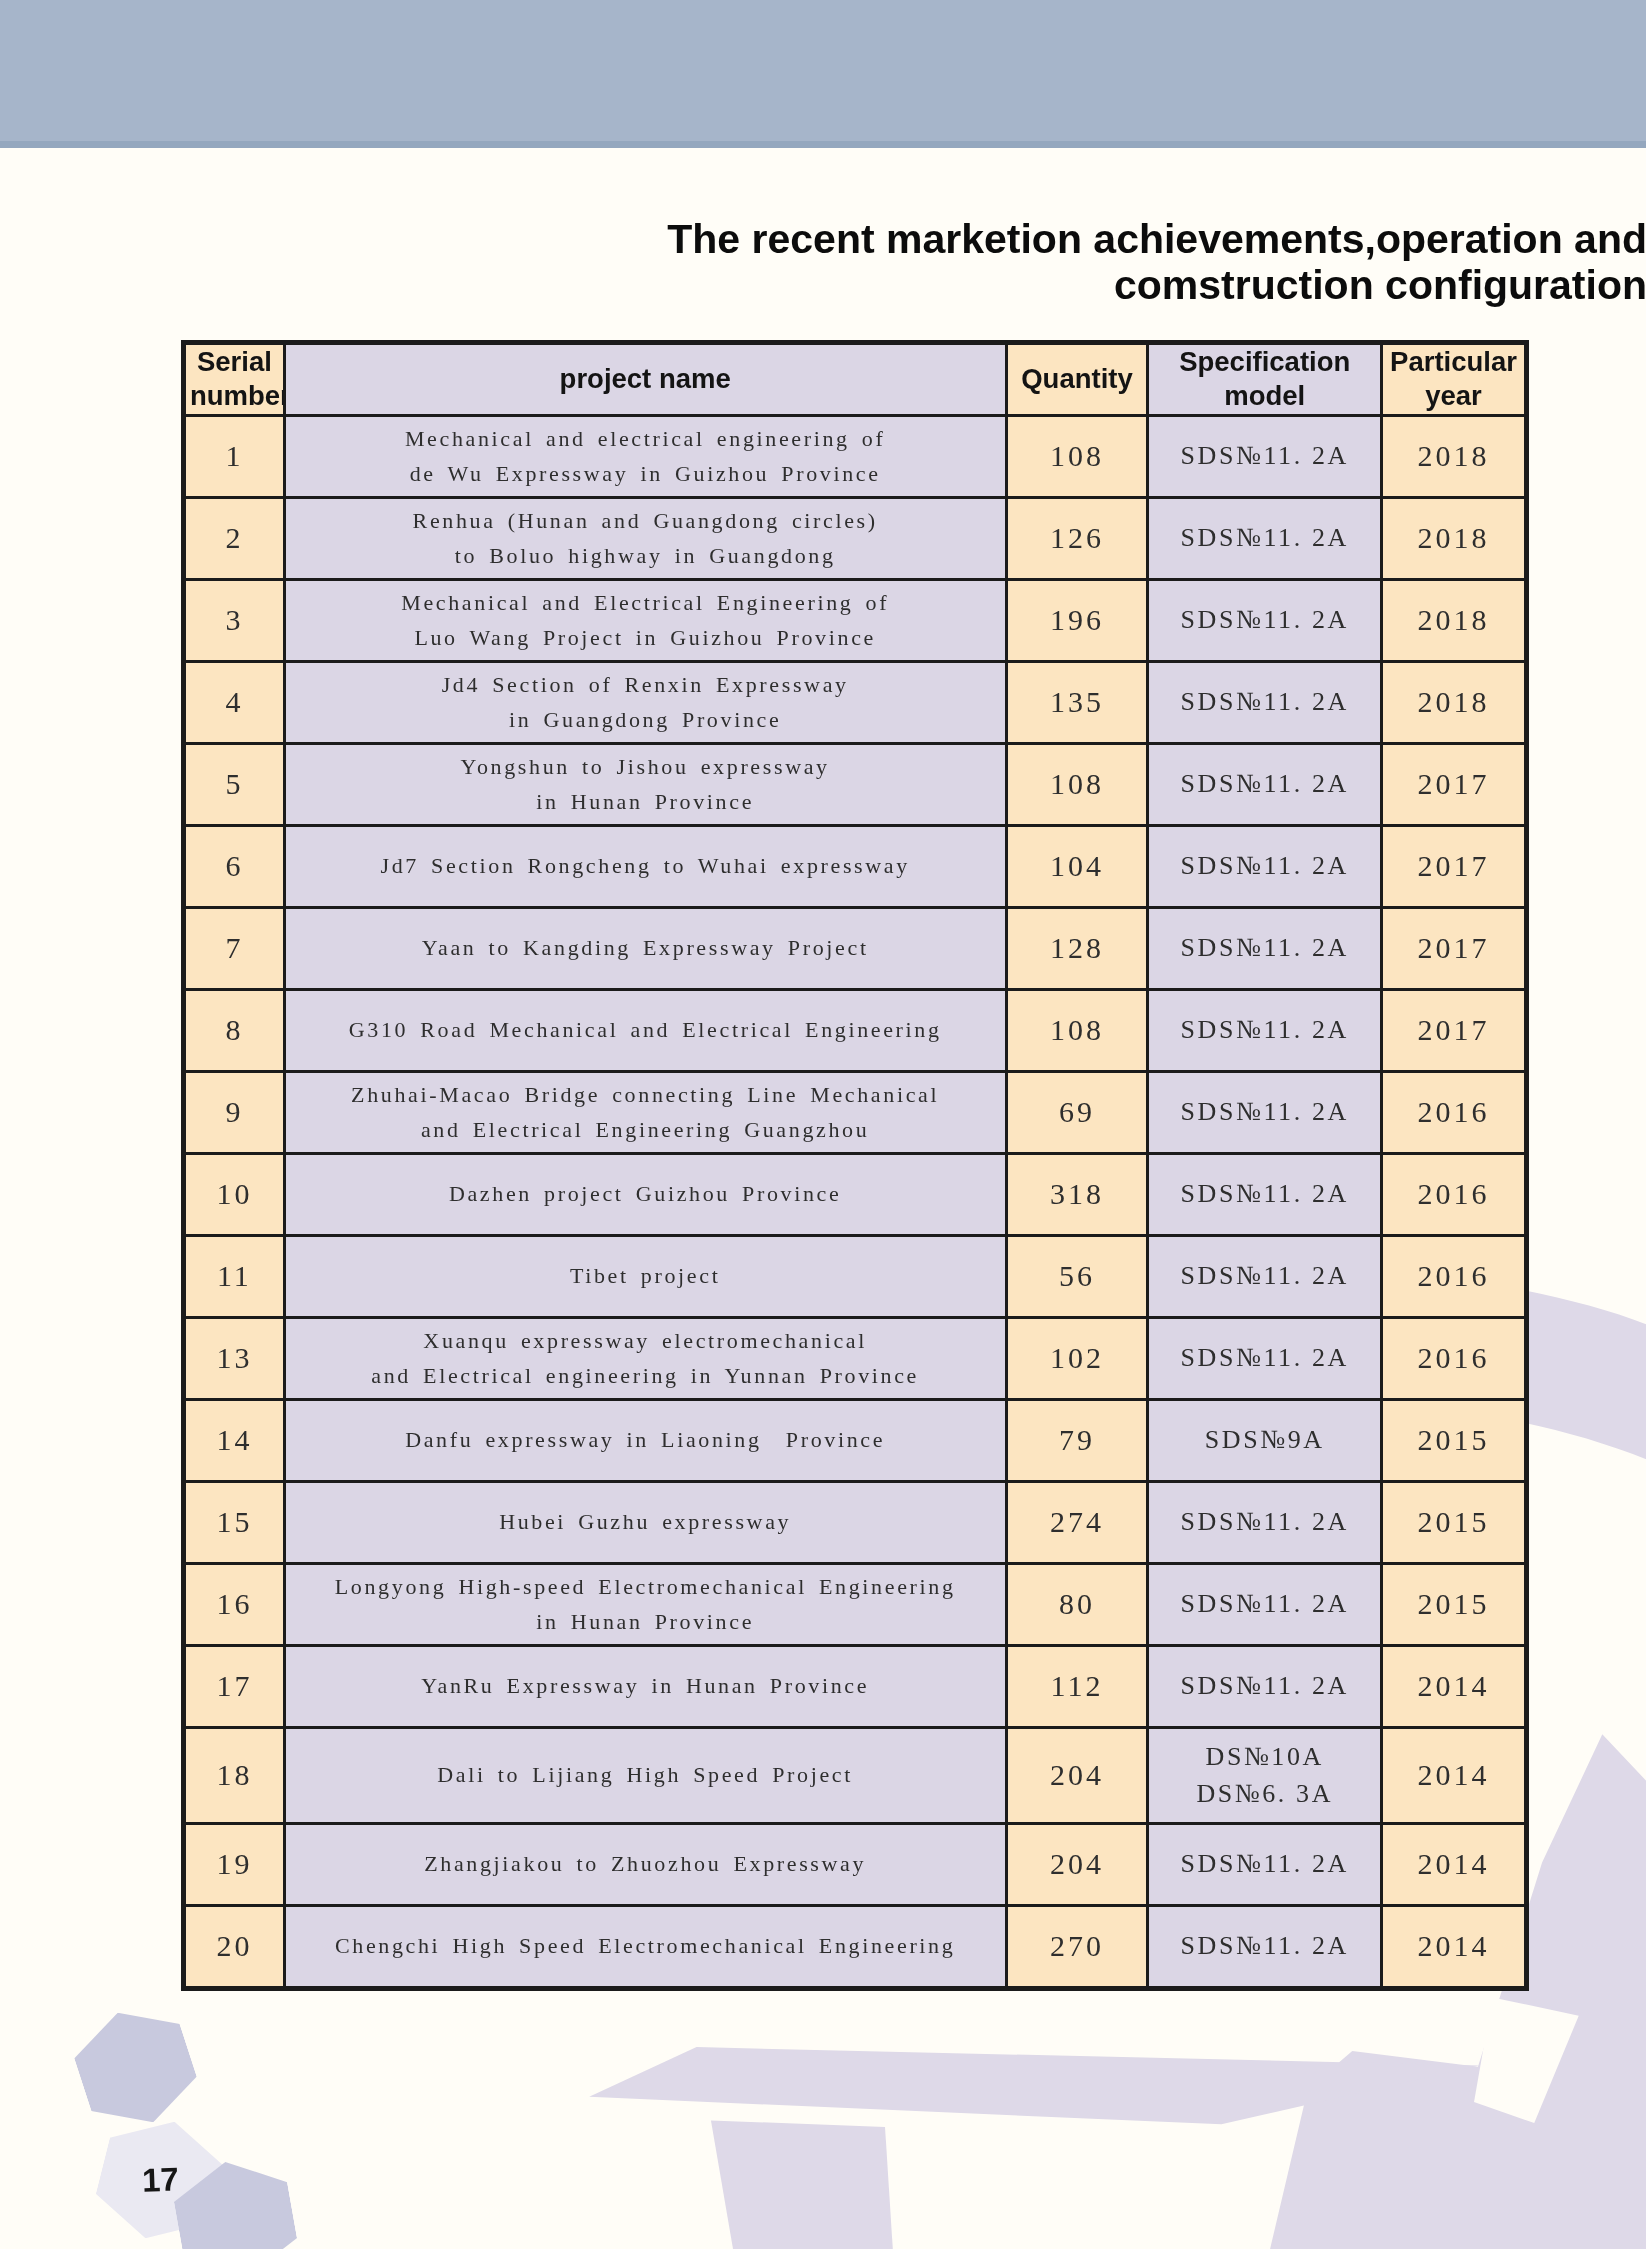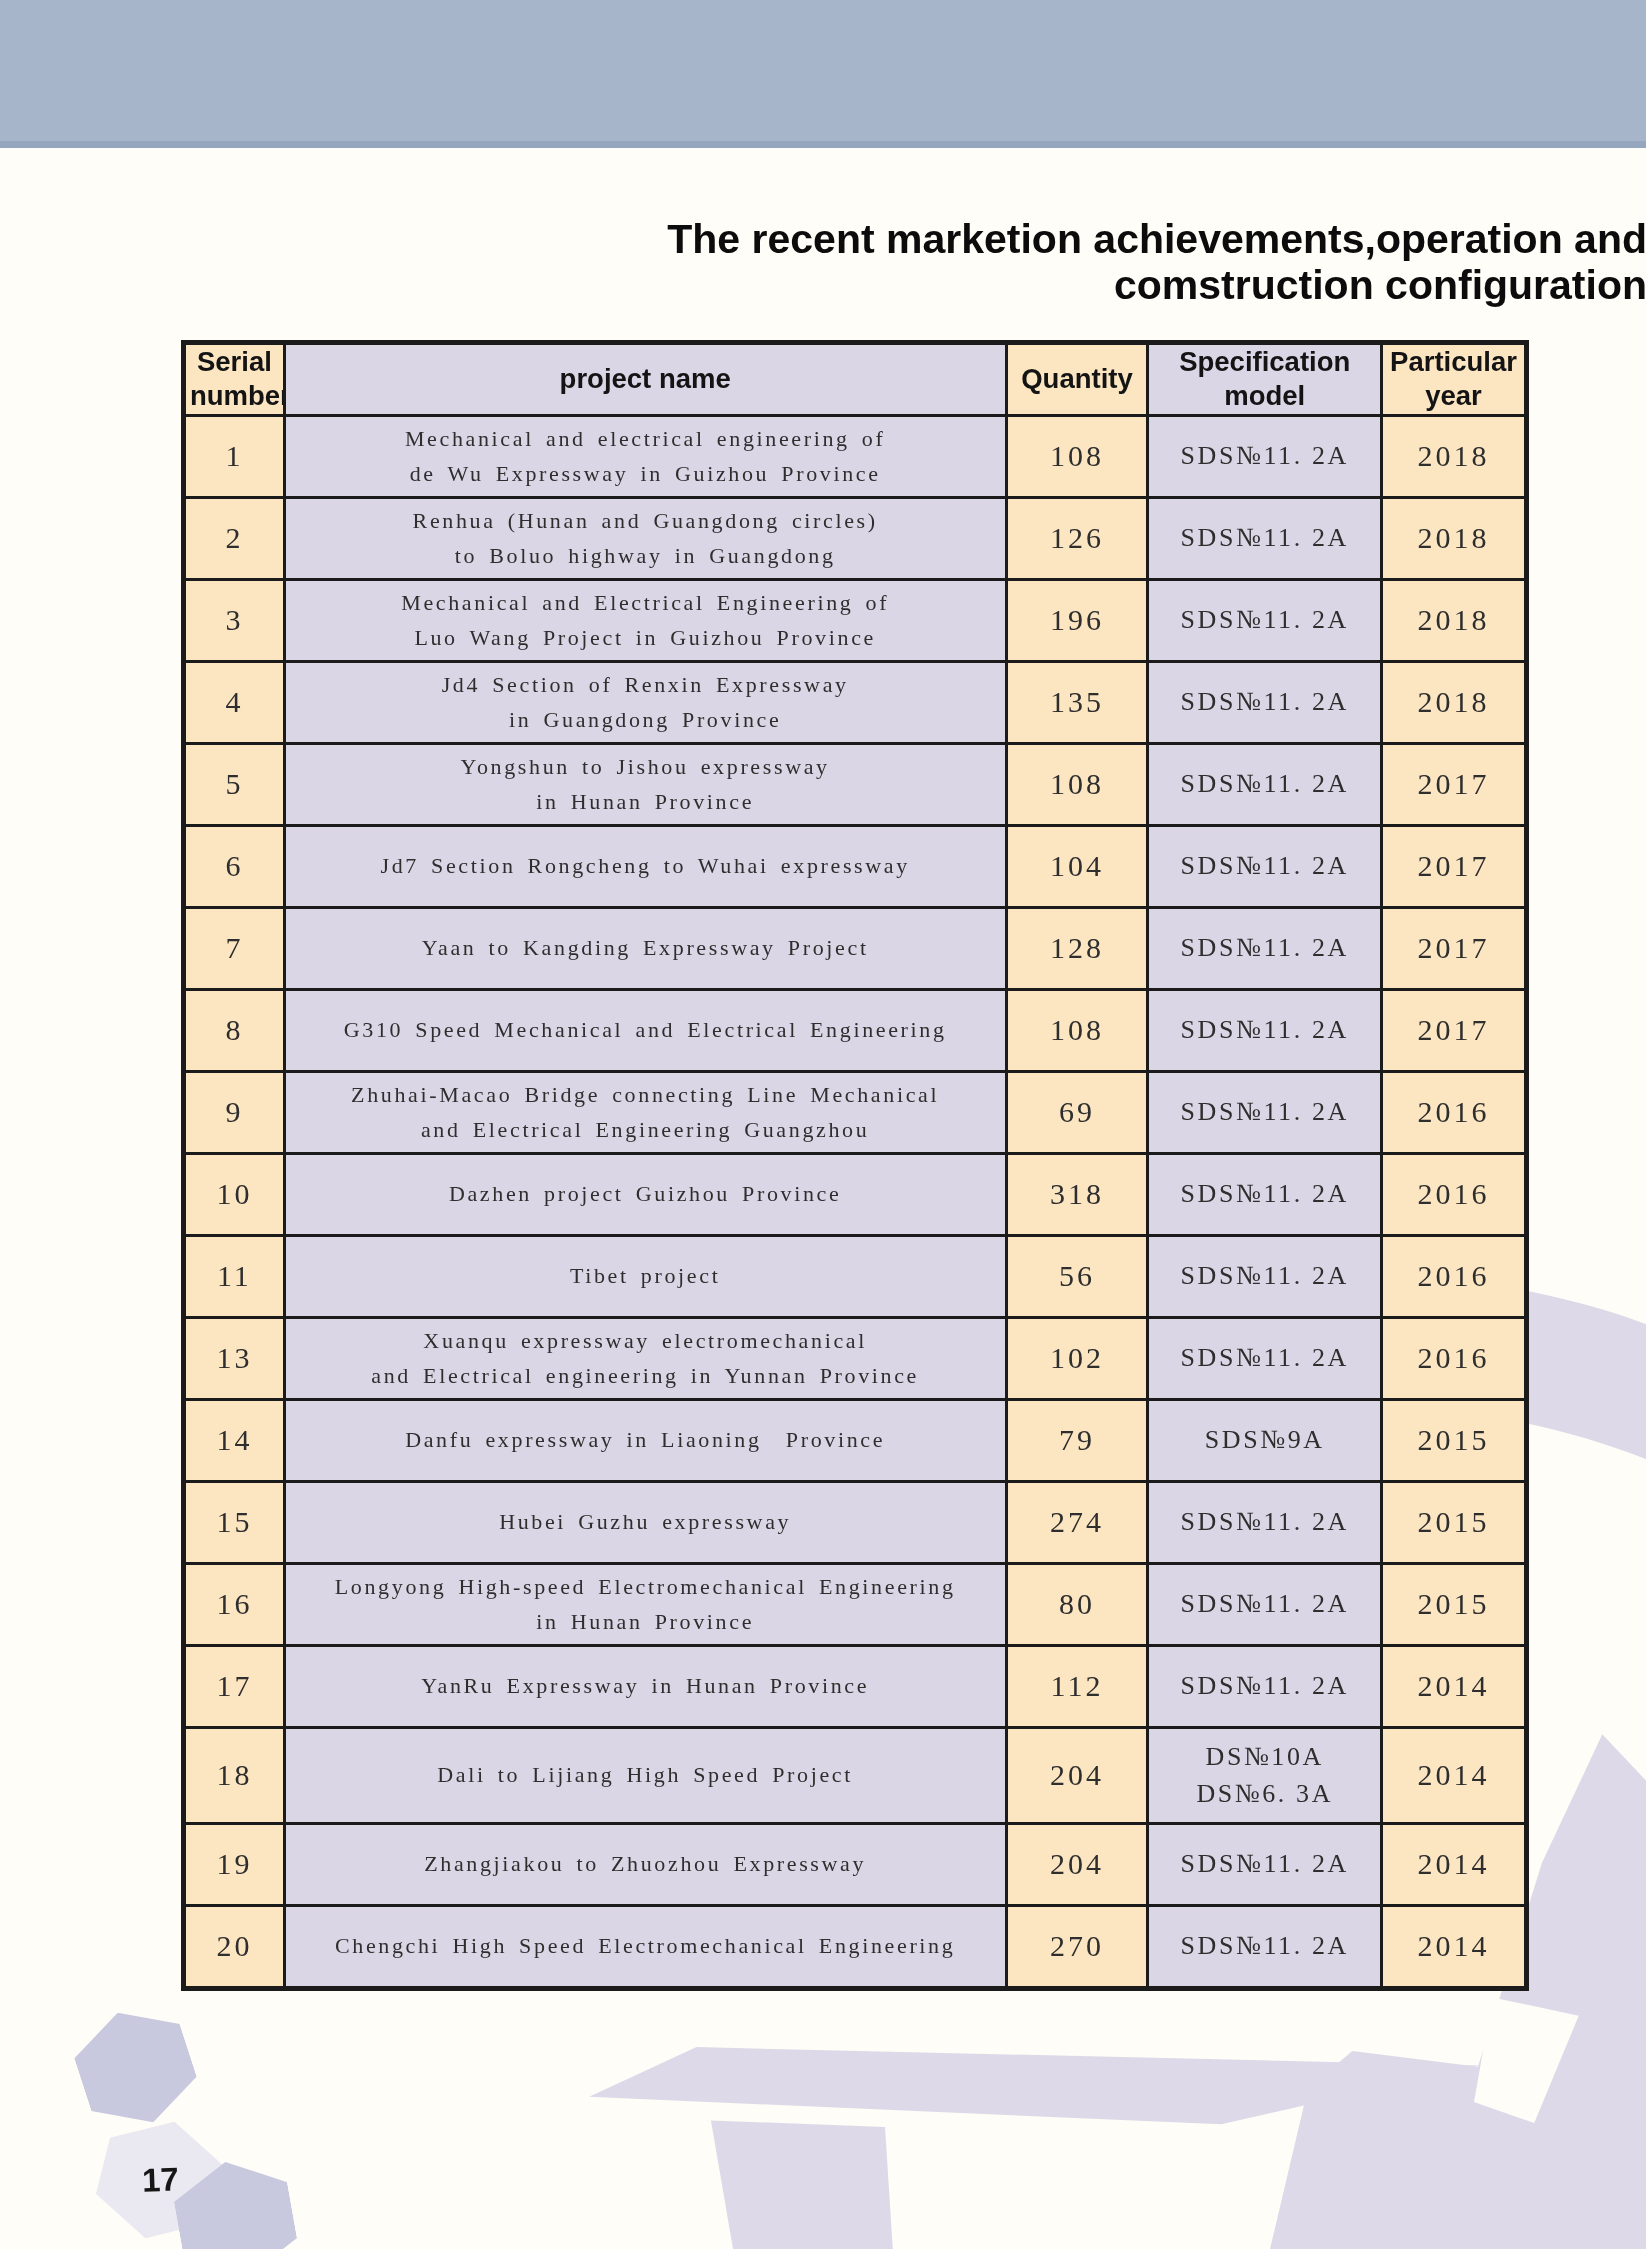--- a/index.html
+++ b/index.html
@@ -131,21 +131,21 @@
       </tr>
       <tr>
         <td class="tone-orange cell-serial">7</td>
         <td class="tone-lavender cell-name">Yaan to Kangding Expressway Project</td>
         <td class="tone-orange cell-qty">128</td>
         <td class="tone-lavender cell-spec">SDS№11. 2A</td>
         <td class="tone-orange cell-year">2017</td>
       </tr>
       <tr>
         <td class="tone-orange cell-serial">8</td>
-        <td class="tone-lavender cell-name">G310 Speed Mechanical and Electrical Engineering</td>
+        <td class="tone-lavender cell-name">G310 Road Mechanical and Electrical Engineering</td>
         <td class="tone-orange cell-qty">108</td>
         <td class="tone-lavender cell-spec">SDS№11. 2A</td>
         <td class="tone-orange cell-year">2017</td>
       </tr>
       <tr>
         <td class="tone-orange cell-serial">9</td>
         <td class="tone-lavender cell-name">Zhuhai-Macao Bridge connecting Line Mechanical
 and Electrical Engineering Guangzhou</td>
         <td class="tone-orange cell-qty">69</td>
         <td class="tone-lavender cell-spec">SDS№11. 2A</td>

